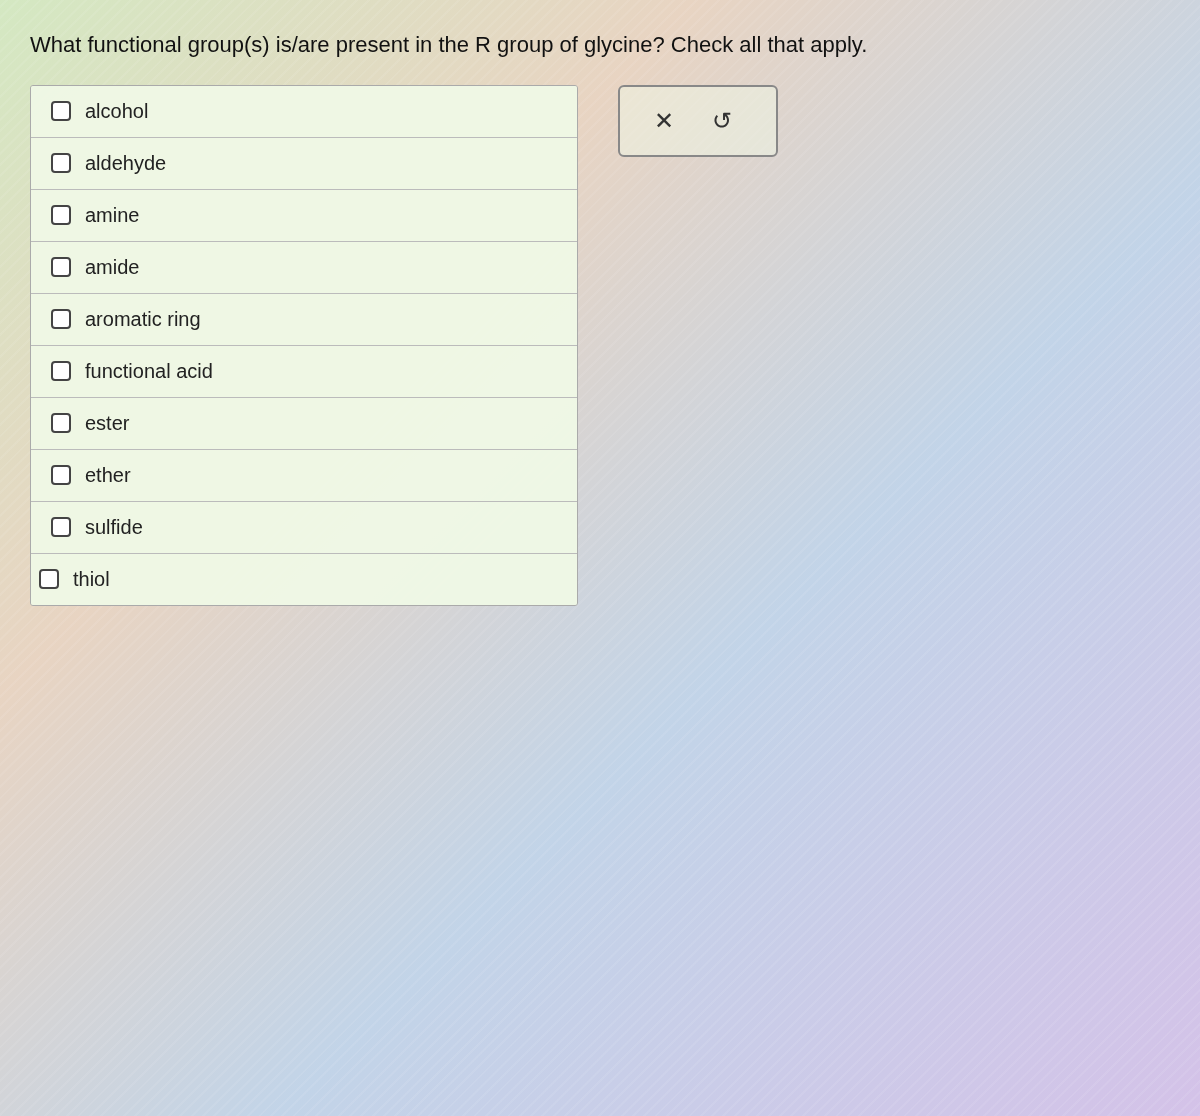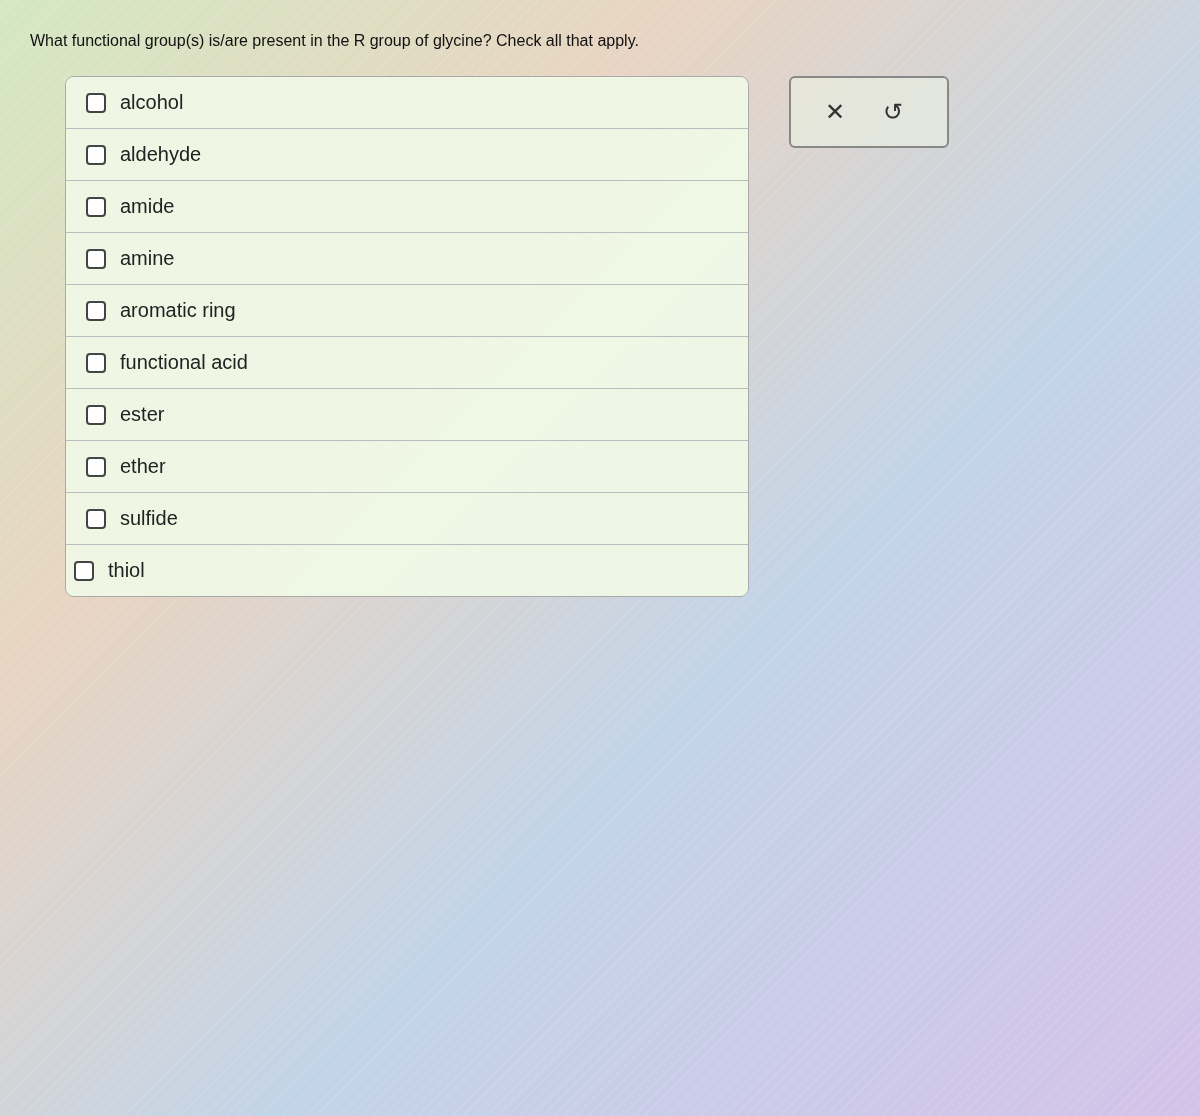--- a/index.html
+++ b/index.html
@@ -33,40 +33,39 @@
       pointer-events: none;
       z-index: 0;
     }
 
     .content {
       position: relative;
       z-index: 1;
     }
 
     .question {
-      font-size: 16px;
+      font-size: 22px;
       font-weight: 400;
       color: #111;
       margin-bottom: 24px;
       line-height: 1.4;
     }
 
     .main-area {
       display: flex;
       align-items: flex-start;
       gap: 40px;
     }
 
     .checklist-box {
       background: rgba(240, 248, 230, 0.85);
       border: 1.5px solid #aaa;
-      width: 684px;
-      border-radius: 9px;
+      width: 548px;
+      border-radius: 3px;
       overflow: hidden;
-      margin-left: 35px;
     }
 
     .checklist-item {
       display: flex;
       align-items: center;
       padding: 14px 20px;
       border-bottom: 1px solid #bbb;
       gap: 14px;
       cursor: pointer;
       background: rgba(240, 248, 230, 0.7);
@@ -129,25 +128,25 @@
     <div class="checklist-item">
           <div class="checkbox"></div>
           <span class="item-label">alcohol</span>
         </div>
         <div class="checklist-item">
           <div class="checkbox"></div>
           <span class="item-label">aldehyde</span>
         </div>
         <div class="checklist-item">
           <div class="checkbox"></div>
-          <span class="item-label">amide</span>
+          <span class="item-label">amine</span>
         </div>
         <div class="checklist-item">
           <div class="checkbox"></div>
-          <span class="item-label">amine</span>
+          <span class="item-label">amide</span>
         </div>
         <div class="checklist-item">
           <div class="checkbox"></div>
           <span class="item-label">aromatic ring</span>
         </div>
         <div class="checklist-item">
           <div class="checkbox"></div>
           <span class="item-label">functional acid</span>
         </div>
         <div class="checklist-item">

